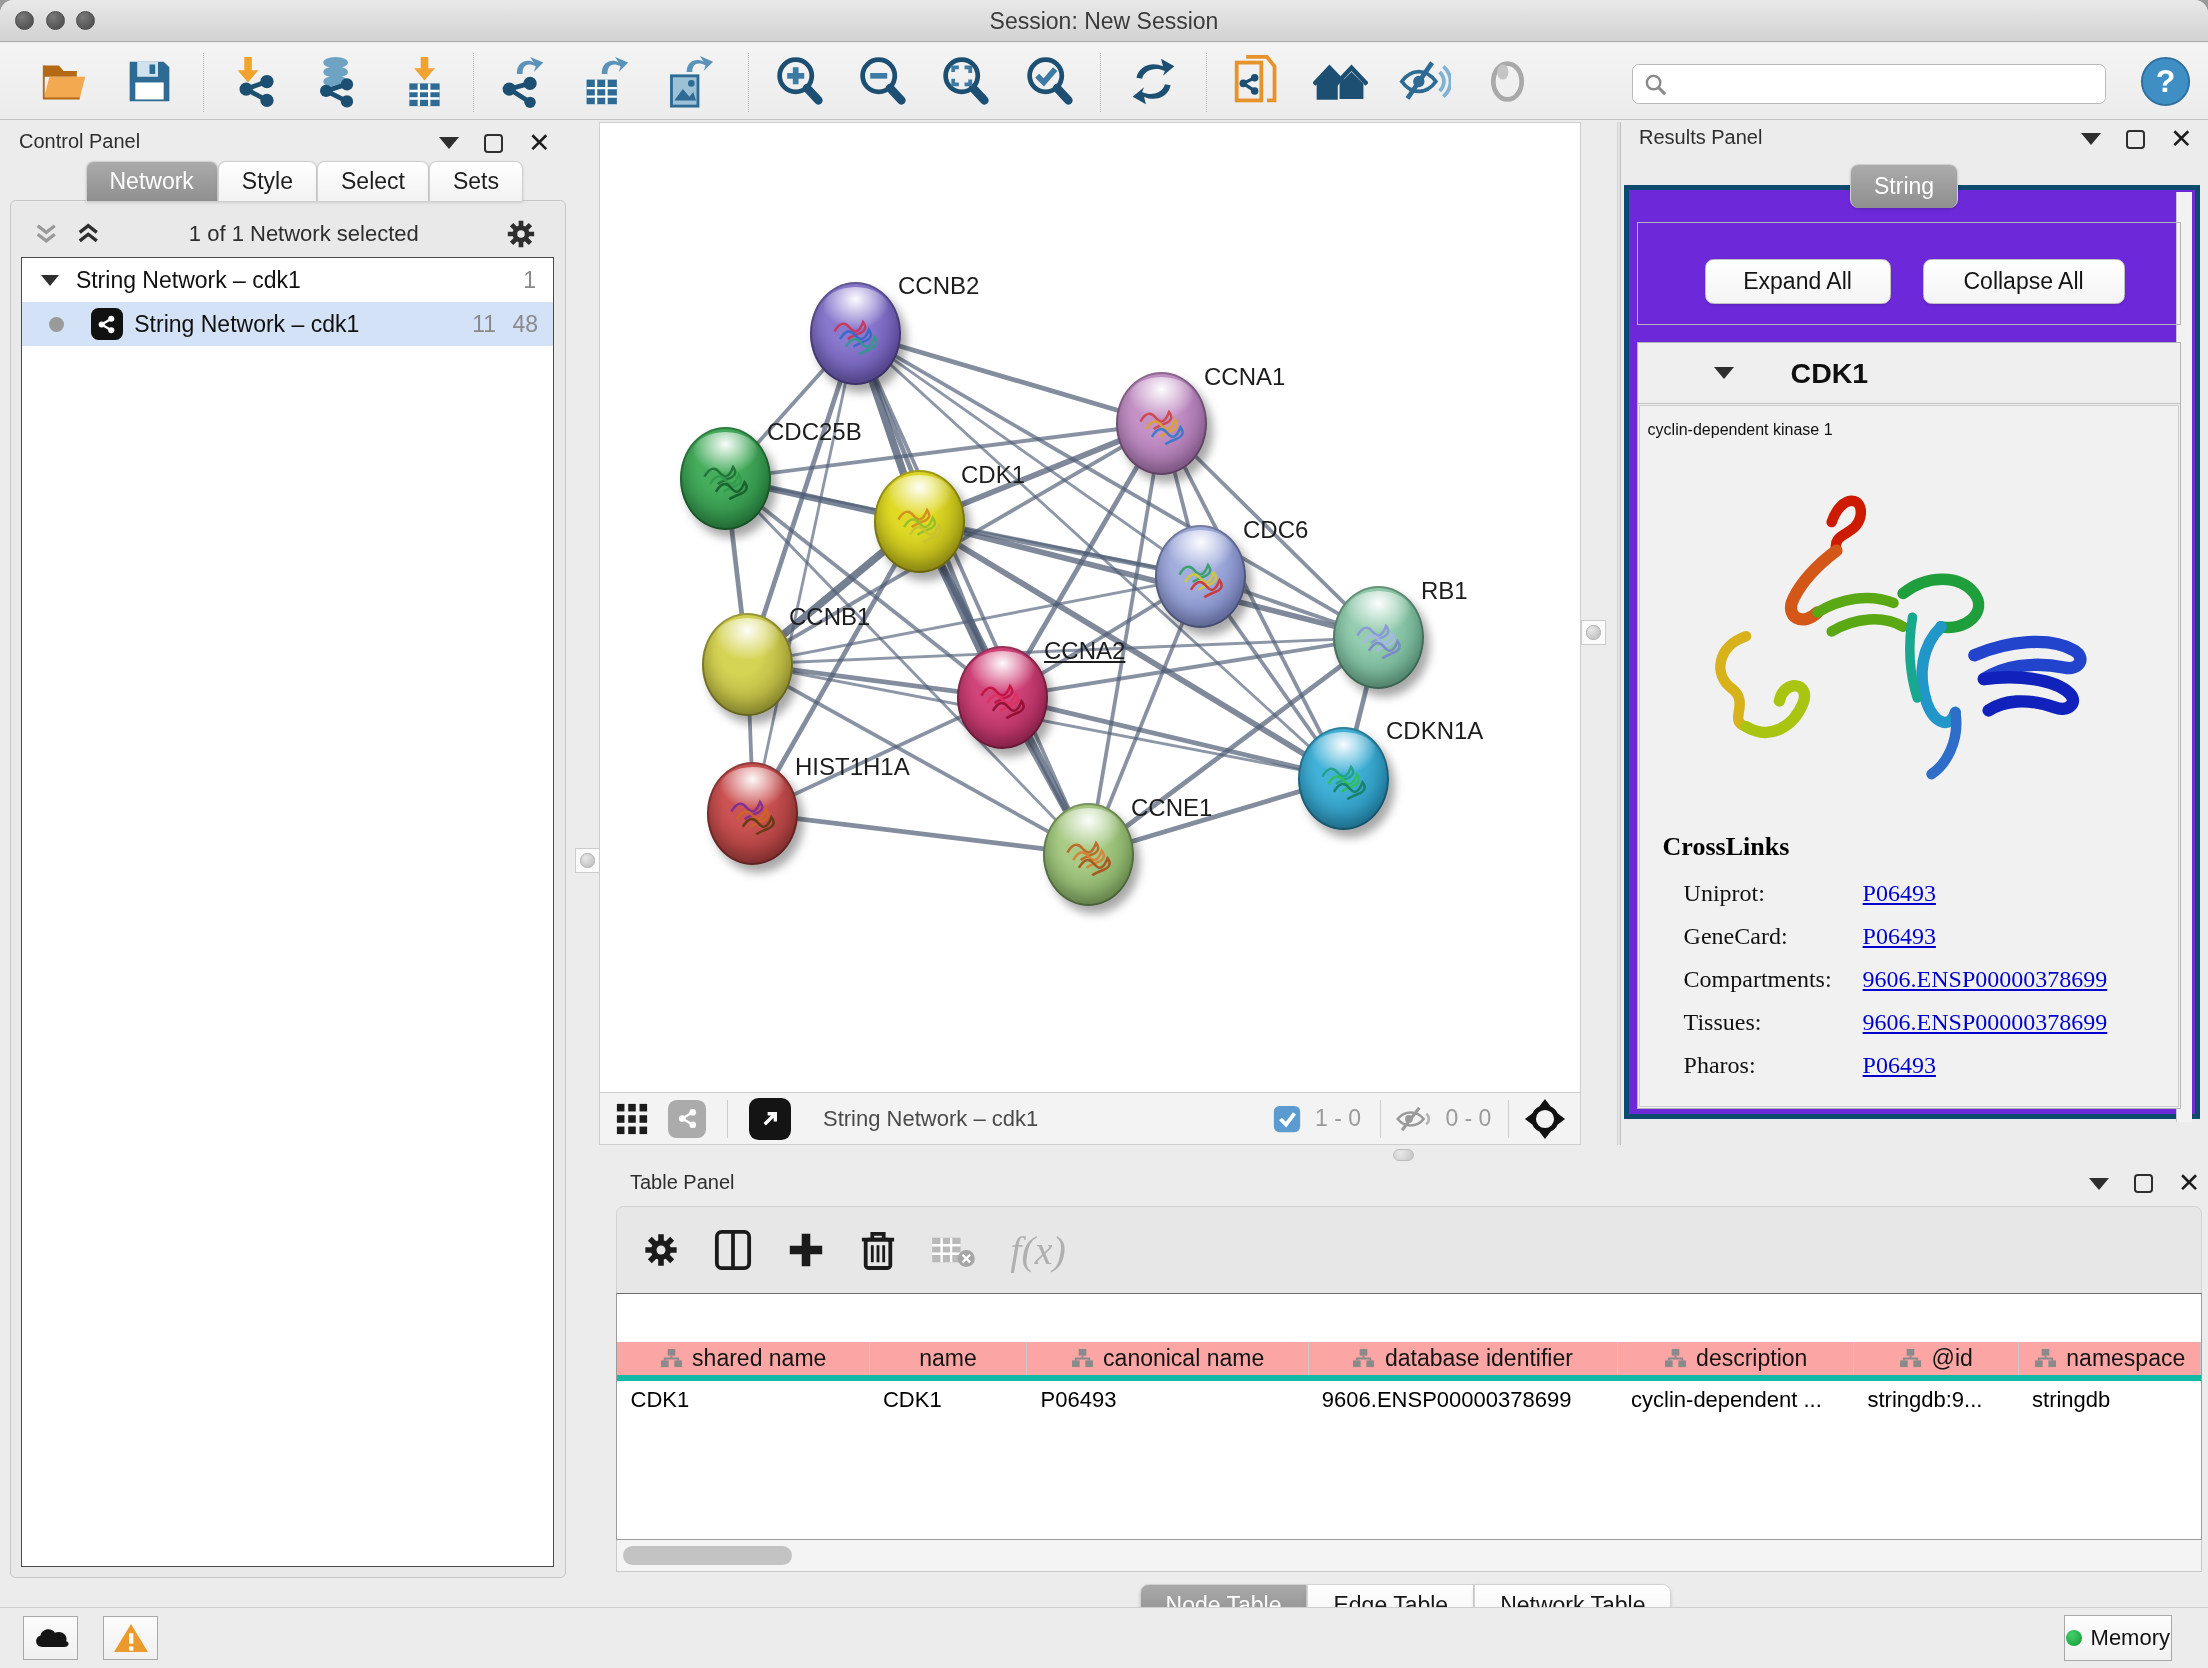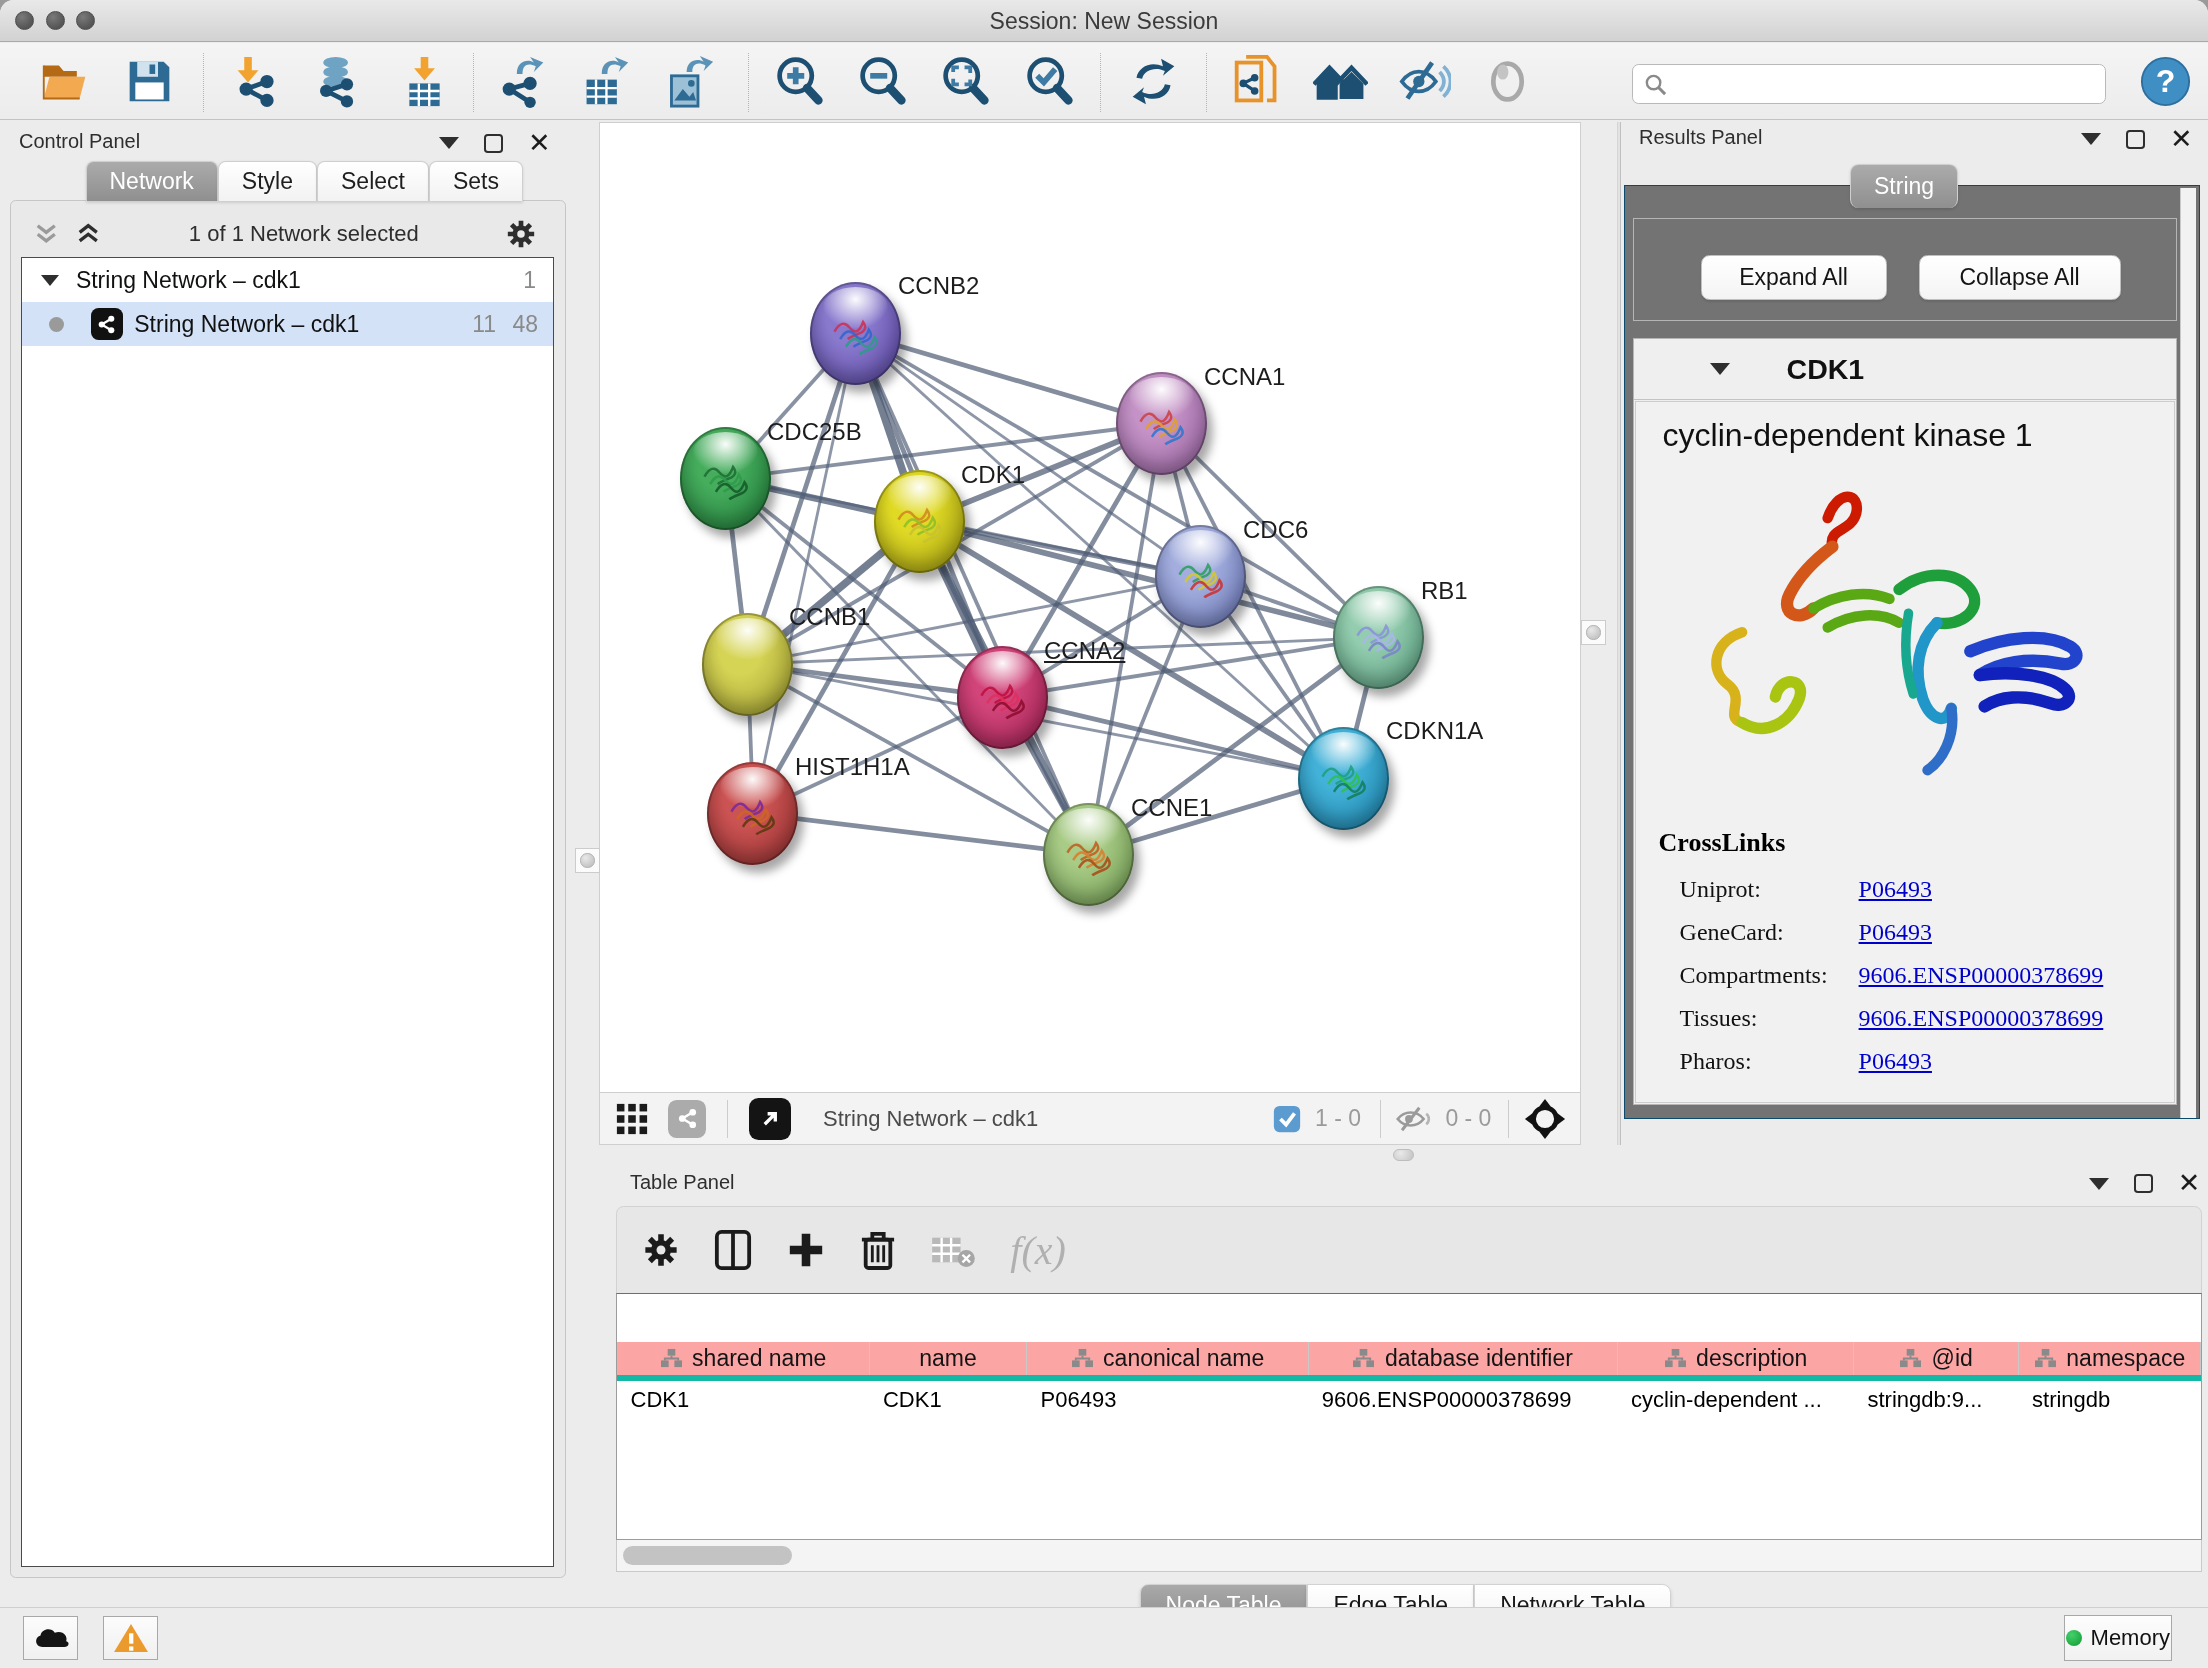--- a/index.html
+++ b/index.html
@@ -55,21 +55,21 @@
   .nf-txt { font-size:22px; color:#4a4a4a; }
   .nf-num { font-size:23px; color:#9a9a9a; }
 
   .gutter-v { position:absolute; top:122px; height:1023px; width:3.8px; border-left:1px solid #d5d5d5; border-right:1px solid #c0c0c0; background:#e2e2e2; }
   .knob { position:absolute; width:25px; height:25px; background:#fbfbfb; border:1px solid #cccccc; display:flex; align-items:center; justify-content:center; }
   .knob i { width:14.3px; height:14.3px; border-radius:50%; background:radial-gradient(circle at 35% 30%, #e8e8e8,#b9b9b9); border:1px solid #b0b0b0; }
   .split-pill { position:absolute; width:21px; height:12.4px; border-radius:6.7px; background:radial-gradient(circle at 35% 30%, #e9e9e9,#c2c2c2); border:1px solid #bdbdbd; }
 
   
   .results-panel { position:absolute; left:1624px; top:124px; width:578px; height:1021px; }
-  .rp-box { position:absolute; left:0px; top:61px; width:576px; height:934px; background:#737373; border:1px solid #0c4a6e; }
+  .rp-box { position:absolute; left:0px; top:61px; width:576px; height:934px; background:#6d28d9; border:5px solid #0c4a6e; }
   .rp-scroll { position:absolute; right:2.9px; top:1.9px; width:16px; height:930px; background:#f2f2f2; border-left:1px solid #c9c9c9; }
   .rp-btnbox { position:absolute; left:7.6px; top:32px; width:544px; height:103px; border:1px solid #b5b5b5; }
   .rp-btn { position:absolute; top:36px; height:45px; background:linear-gradient(#ffffff,#f4f4f4); border:1px solid #c0c0c0; border-radius:8.6px; font-size:23px; color:#141414; display:flex; align-items:center; justify-content:center; box-shadow:0 1.9px 1.9px rgba(0,0,0,.1); }
   .rp-card { position:absolute; left:7.6px; top:152px; width:544px; height:767px; border:1px solid #b5b5b5; background:#efefef; }
   .rp-card-hd { position:absolute; left:0; top:0; width:100%; height:61px; border-bottom:1px solid #c2c2c2; display:flex; align-items:center; }
   .rp-card-hd .name { font-size:28.5px; font-weight:bold; color:#101010; }
   .rp-desc { position:absolute; left:1px; top:62px; width:540px; height:702px; border:1px solid #cdcdcd; background:#f1f1f1; }
   .serif { font-family:"Liberation Serif","DejaVu Serif",serif; }
   .xl-title { font-size:26px; font-weight:bold; color:#000; }
   .xl-row { display:flex; font-size:24px; margin-top:16px; }
@@ -563,21 +563,21 @@
       <div class="rp-btnbox">
         <div class="rp-btn" style="left:67px; width:186px">Expand All</div>
         <div class="rp-btn" style="left:285px; width:202px">Collapse All</div>
       </div>
       <div class="rp-card">
         <div class="rp-card-hd">
           <span class="tri-down" style="margin:0 57px 0 76px"></span>
           <span class="name">CDK1</span>
         </div>
         <div class="rp-desc">
-          <div style="position:absolute; left:27px; top:15px; font-size:32px; color:#101010">cyclin-dependent kinase 1</div>
+          <div style="position:absolute; left:8px; top:15px; font-size:16px; color:#101010">cyclin-dependent kinase 1</div>
           <svg width="409" height="314" viewBox="0 0 430 330" style="position:absolute; left:49px; top:78px">
             <g fill="none" stroke-linecap="round">
               <path d="M150 40 C160 10 185 12 180 35 C175 55 150 50 155 70" stroke="#cc1b00" stroke-width="11"></path>
               <path d="M155 70 C135 85 120 100 110 120 C100 140 120 150 135 135" stroke="#d4571a" stroke-width="13"></path>
               <path d="M60 160 C30 170 25 200 45 215 C65 230 40 250 60 255" stroke="#d8b21a" stroke-width="11"></path>
               <path d="M60 255 C85 270 110 255 120 230 C128 208 100 205 95 228" stroke="#aac412" stroke-width="12"></path>
               <path d="M135 135 C160 120 190 115 215 125 M150 155 C175 140 205 138 225 150" stroke="#5aa814" stroke-width="11"></path>
               <path d="M225 115 C250 95 285 95 300 115 C315 135 290 155 265 150" stroke="#1f9e3c" stroke-width="12"></path>
               <path d="M265 150 C245 170 240 200 250 230 C258 252 275 258 280 240" stroke="#2196c8" stroke-width="12"></path>
               <path d="M280 240 C285 270 270 295 255 305" stroke="#2f6ec8" stroke-width="11"></path>

